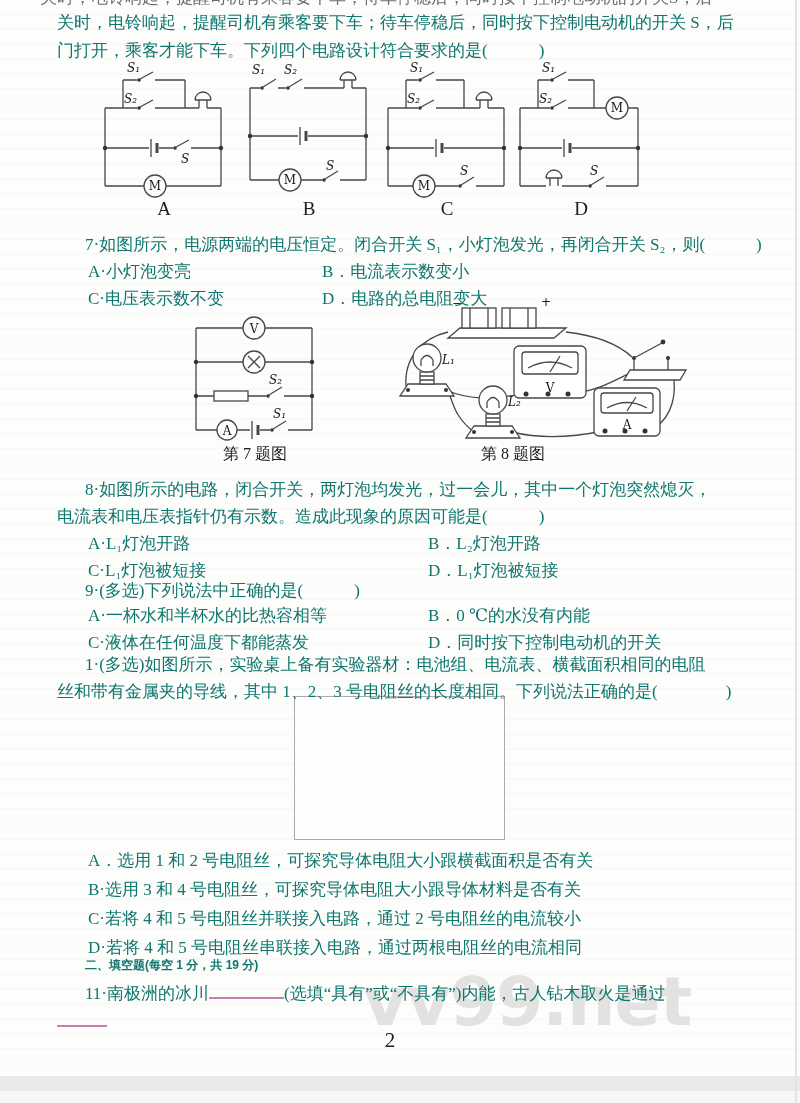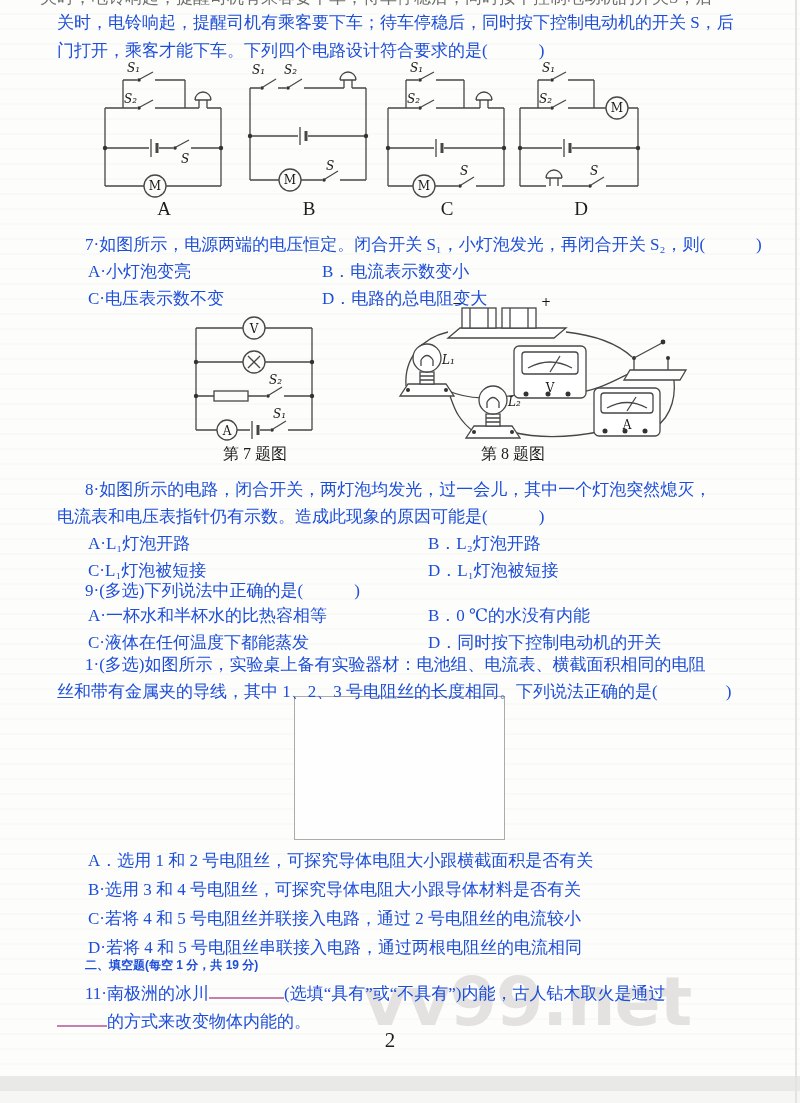--- a/index.html
+++ b/index.html
@@ -2,21 +2,21 @@
 <html><head>
 <meta charset="utf-8">
 <style>
   html,body{margin:0;padding:0;}
   body{
     width:800px;height:1103px;position:relative;overflow:hidden;
     font-family:"Liberation Serif","DejaVu Serif",serif;
     background:repeating-linear-gradient(180deg,#fdfdfc 0 13px,#f9f9f8 13px 15px);
     color:#1d1d1d;
   }
-  .tl{position:absolute;font-size:17px;line-height:22px;white-space:nowrap;color:#1d4ed8;z-index:3;}
+  .tl{position:absolute;font-size:17px;line-height:22px;white-space:nowrap;color:#0f766e;z-index:3;}
   .bold{font-weight:bold;font-family:"Liberation Sans","DejaVu Sans",sans-serif;font-size:12px;}
   .cap{position:absolute;font-size:16px;text-align:center;z-index:3;}
   .lbl{position:absolute;width:142px;text-align:center;font-size:19px;z-index:3;}
   .fig{position:absolute;z-index:2;}
   .fig path,.fig line,.fig rect,.fig circle{stroke:#474747;fill:none;stroke-width:1.3;}
   .fig .dot{fill:#333;stroke:none;}
   .fig .thick{stroke-width:3;}
   .fig text{stroke:none;fill:#161616;font-size:12px;font-family:"DejaVu Serif",serif;}
   .fig text.it{font-style:italic;}
   .fig .wfill{fill:#ffffff;}
@@ -256,18 +256,18 @@
 <div class="emptybox"></div>
 
 <div class="tl" style="left:88px;top:850px">A．选用 1 和 2 号电阻丝，可探究导体电阻大小跟横截面积是否有关</div>
 <div class="tl" style="left:88px;top:879px">B·选用 3 和 4 号电阻丝，可探究导体电阻大小跟导体材料是否有关</div>
 <div class="tl" style="left:88px;top:908px">C·若将 4 和 5 号电阻丝并联接入电路，通过 2 号电阻丝的电流较小</div>
 <div class="tl" style="left:88px;top:937px">D·若将 4 和 5 号电阻丝串联接入电路，通过两根电阻丝的电流相同</div>
 
 <div class="tl bold" style="left:85px;top:954px">二、填空题(每空 1 分，共 19 分)</div>
 
 <div class="tl" style="left:85px;top:979px"><span>11·南极洲的冰川</span><span class="blank" style="width:75px"></span><span>(选填“具有”或“不具有”)内能，古人钻木取火是通过</span></div>
-<div class="tl" style="left:57px;top:1007px"><span class="blank" style="width:50px"></span><span>的方式来改变物体内能的。</span></div>
+<div class="tl" style="left:57px;top:1007px"><span class="blank" style="width:50px"></span></div>
 
 <div class="pagenum">2</div>
 <div class="bstrip"></div>
 <div class="bfoot"></div>
 <div class="redge"></div>
 
 </body></html>

